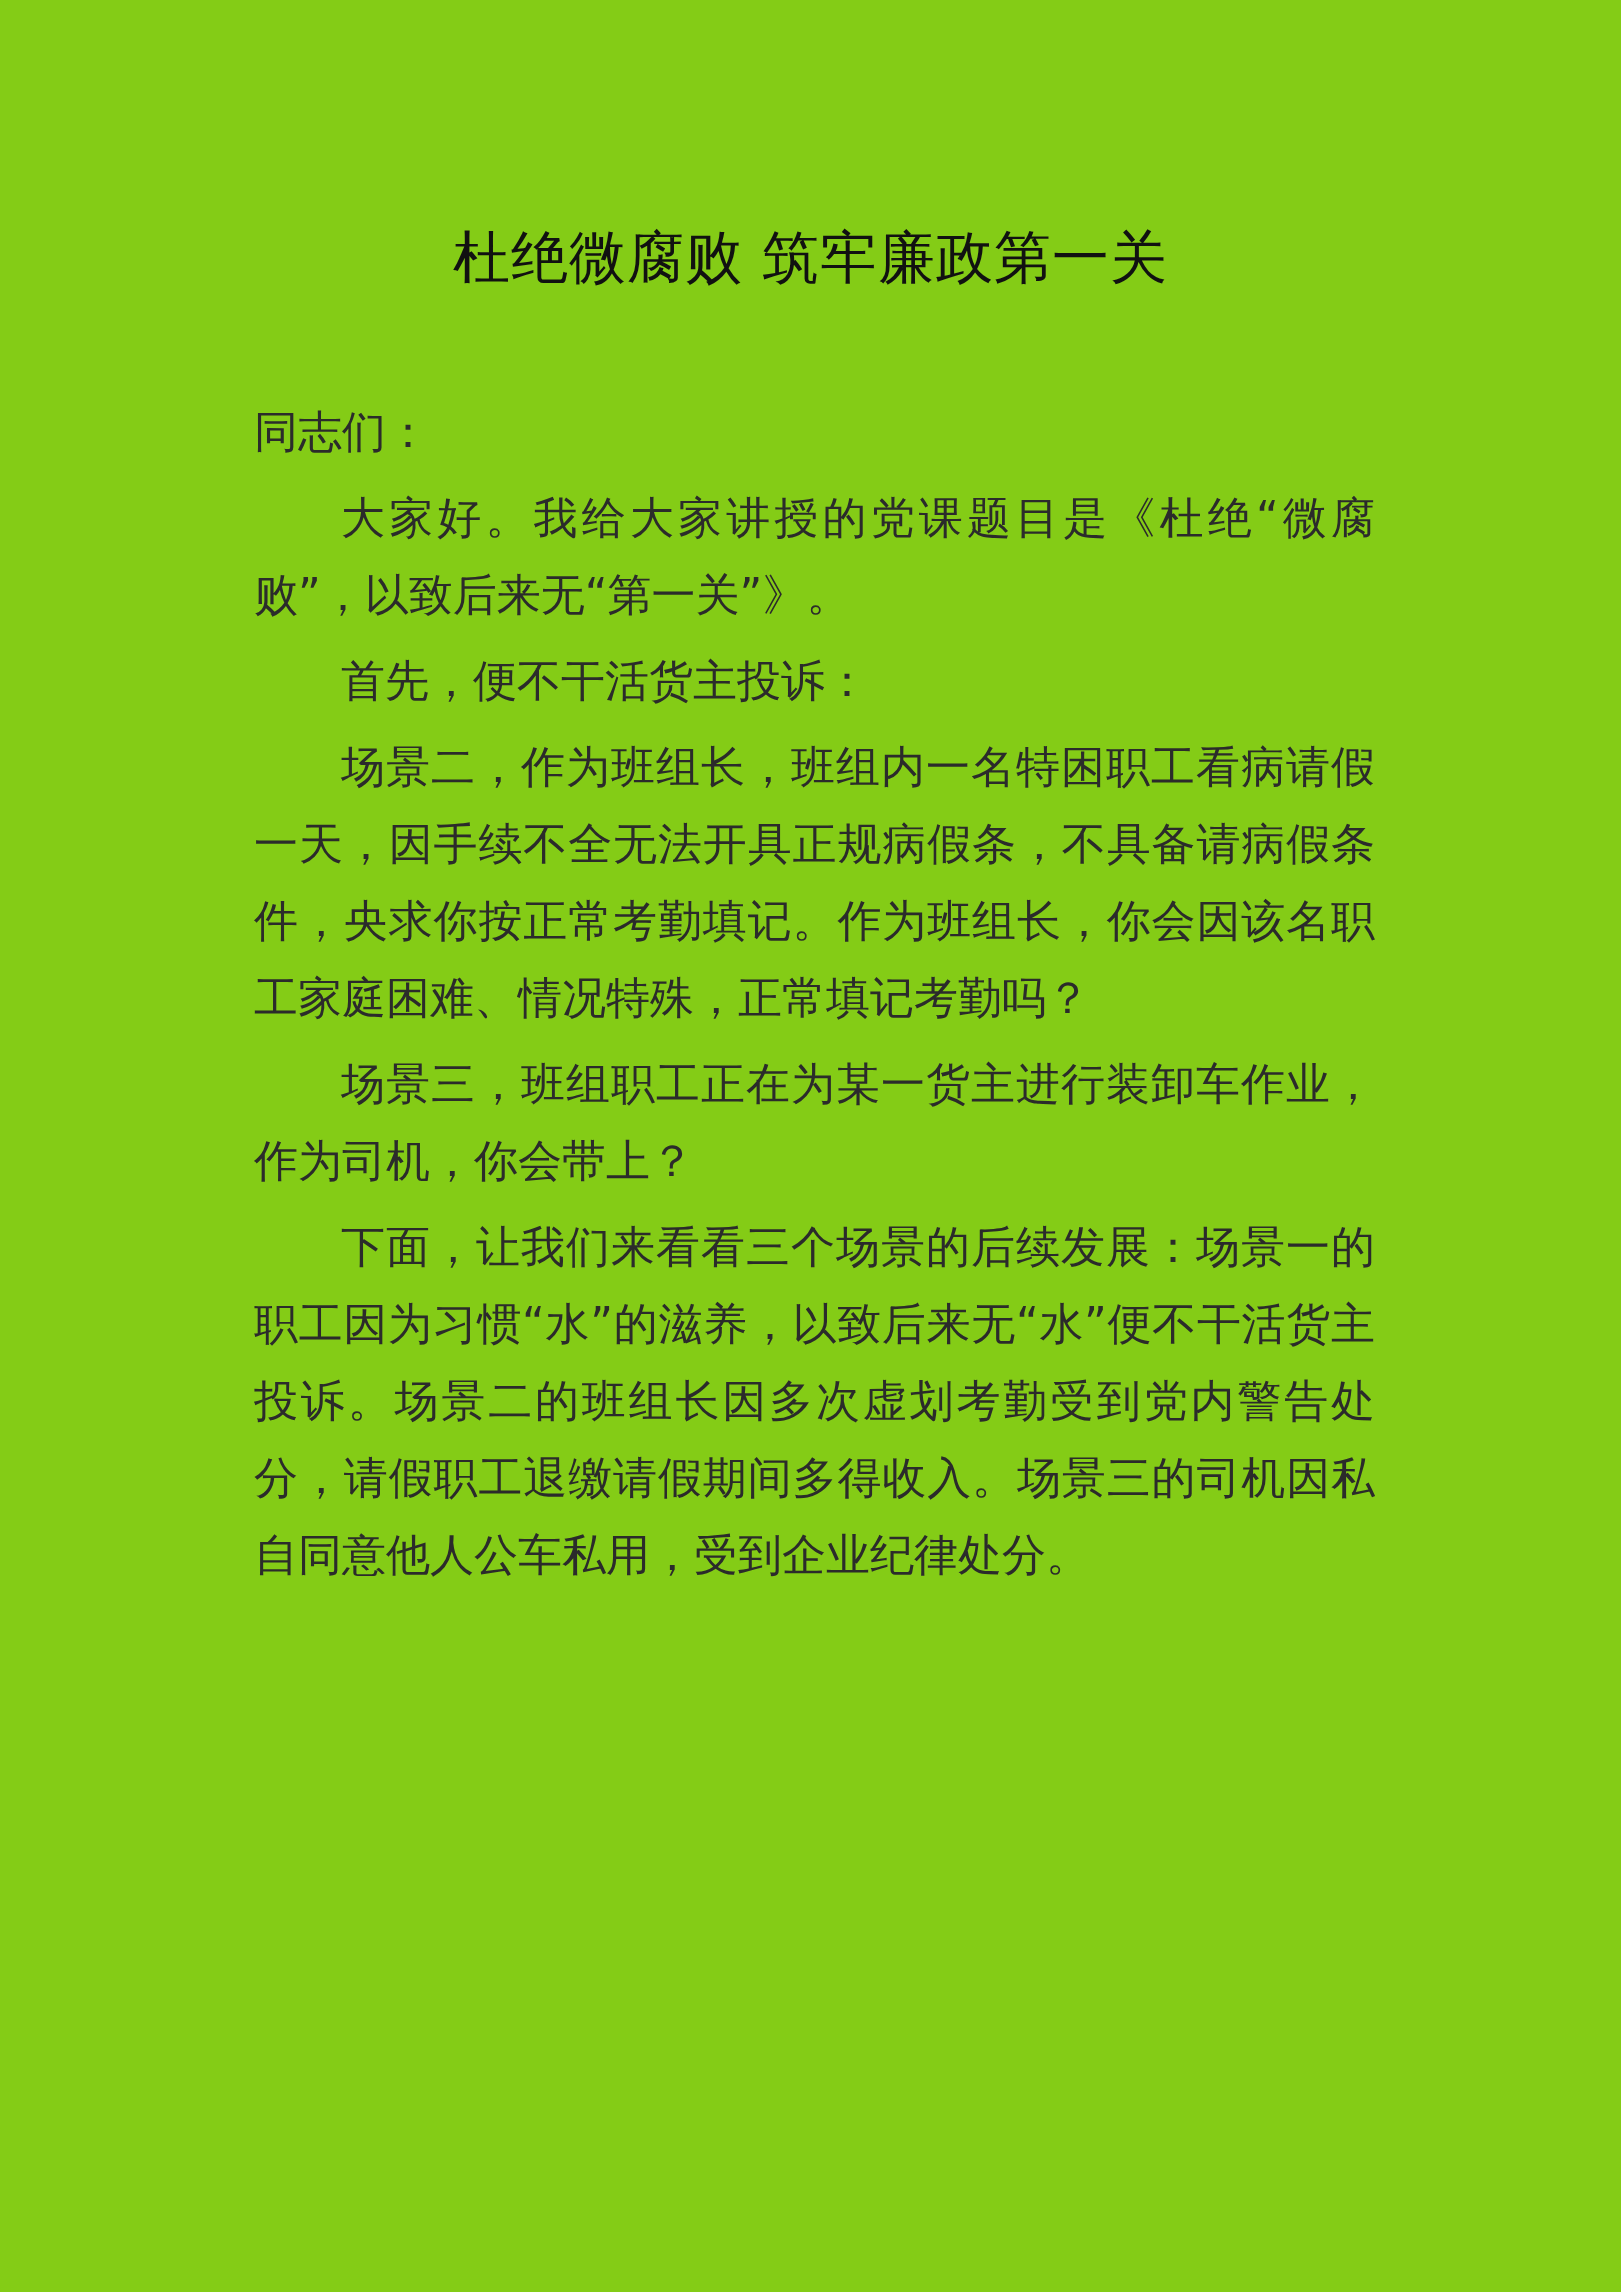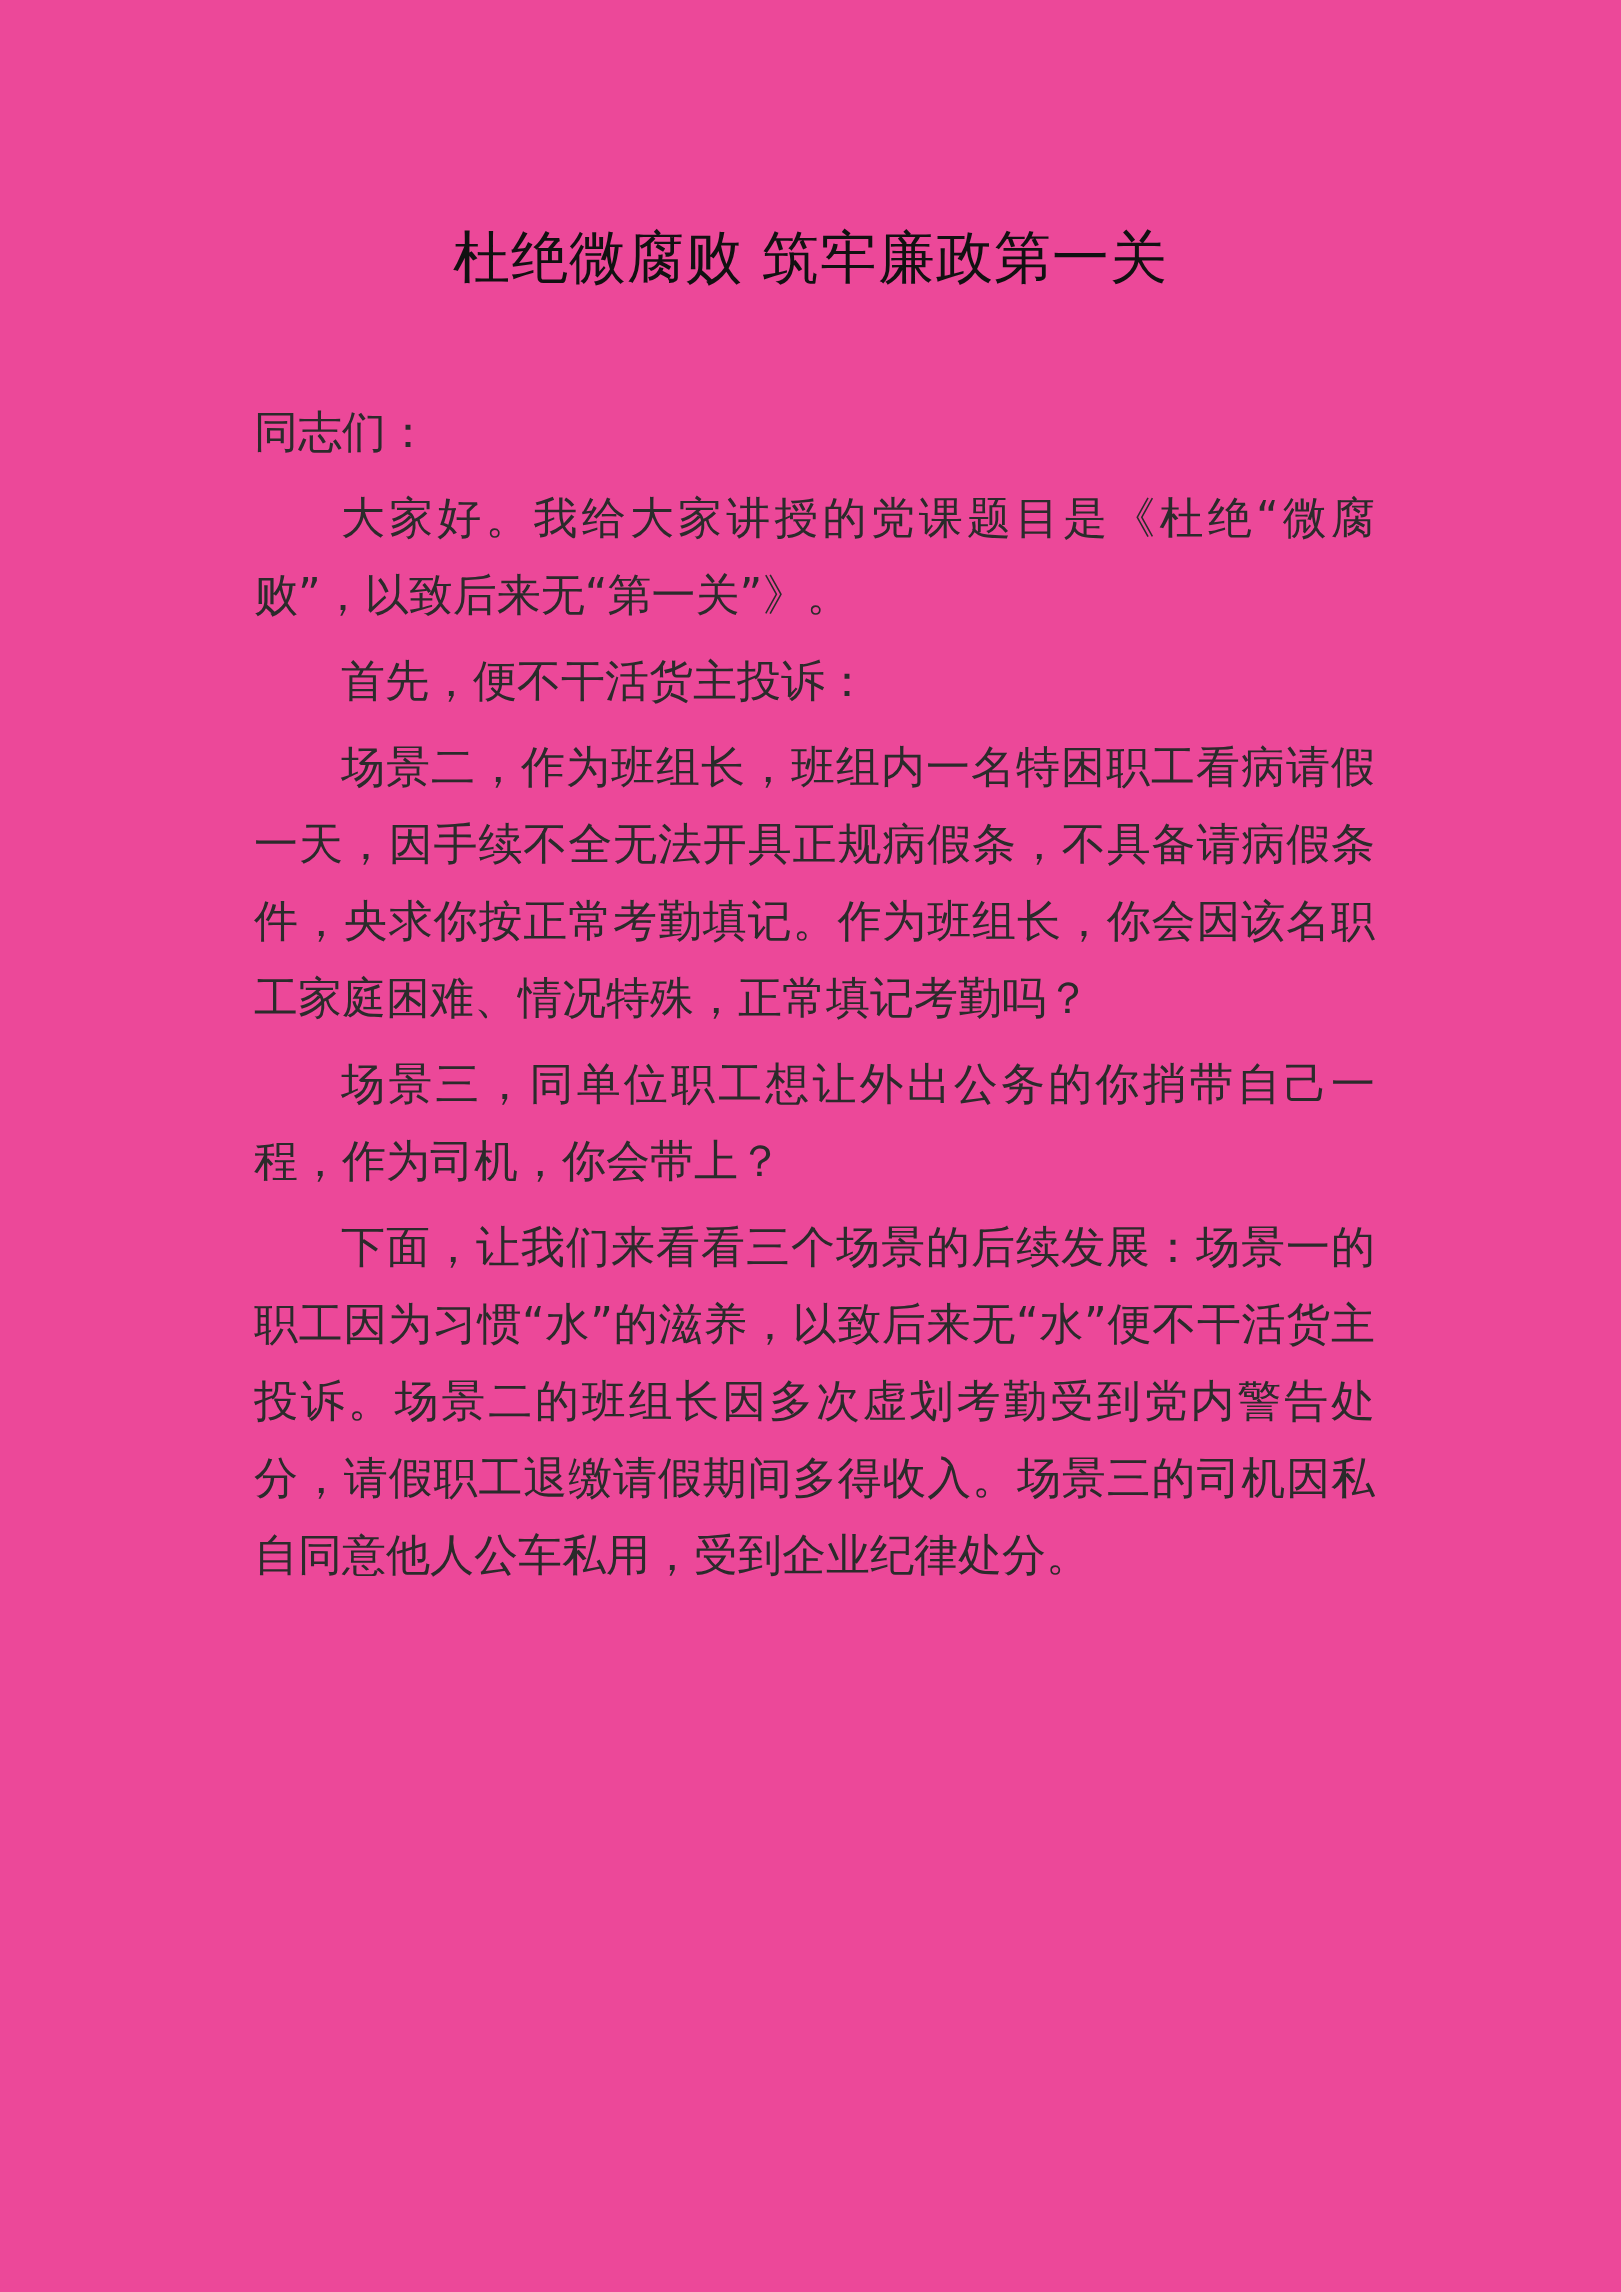--- a/index.html
+++ b/index.html
@@ -1,32 +1,32 @@
 <!DOCTYPE html>
 <html><head>
 <meta charset="utf-8">
 <style>
   html, body { margin: 0; padding: 0; background: #ffffff; }
   body { width: 1621px; height: 2293px; position: relative; overflow: hidden;
          font-family: "DejaVu Sans", "Liberation Sans", sans-serif; color: #222222; }
-  .page { position: absolute; left: 0; top: 0; width: 1621px; height: 2293px; background: #ec4899; }
+  .page { position: absolute; left: 0; top: 0; width: 1621px; height: 2293px; background: #84cc16; }
   .title { position: absolute; top: 218px; left: 0; width: 1621px; text-align: center;
            font-size: 57px; line-height: 78px; color: #111111; letter-spacing: 1px; }
   .body { position: absolute; top: 384px; left: 245px; width: 1139px;
           font-size: 44px; line-height: 77px; color: #2b2b2b; text-align: justify; }
   .body p { margin: 9px; }
   .indent { text-indent: 87px; }
 </style>
 </head>
 <body>
 
 <div class="page">
   <div class="title">杜绝微腐败 筑牢廉政第一关</div>
   <div class="body">
     <p>同志们：</p>
     <p class="indent">大家好。我给大家讲授的党课题目是《杜绝“微腐败”，以致后来无“第一关”》。</p>
     <p class="indent">首先，便不干活货主投诉：</p>
     <p class="indent">场景二，作为班组长，班组内一名特困职工看病请假一天，因手续不全无法开具正规病假条，不具备请病假条件，央求你按正常考勤填记。作为班组长，你会因该名职工家庭困难、情况特殊，正常填记考勤吗？</p>
-    <p class="indent">场景三，同单位职工想让外出公务的你捎带自己一程，作为司机，你会带上？</p>
+    <p class="indent">场景三，班组职工正在为某一货主进行装卸车作业，作为司机，你会带上？</p>
     <p class="indent">下面，让我们来看看三个场景的后续发展：场景一的职工因为习惯“水”的滋养，以致后来无“水”便不干活货主投诉。场景二的班组长因多次虚划考勤受到党内警告处分，请假职工退缴请假期间多得收入。场景三的司机因私自同意他人公车私用，受到企业纪律处分。</p>
   </div>
 </div>
 
 
 </body></html>

